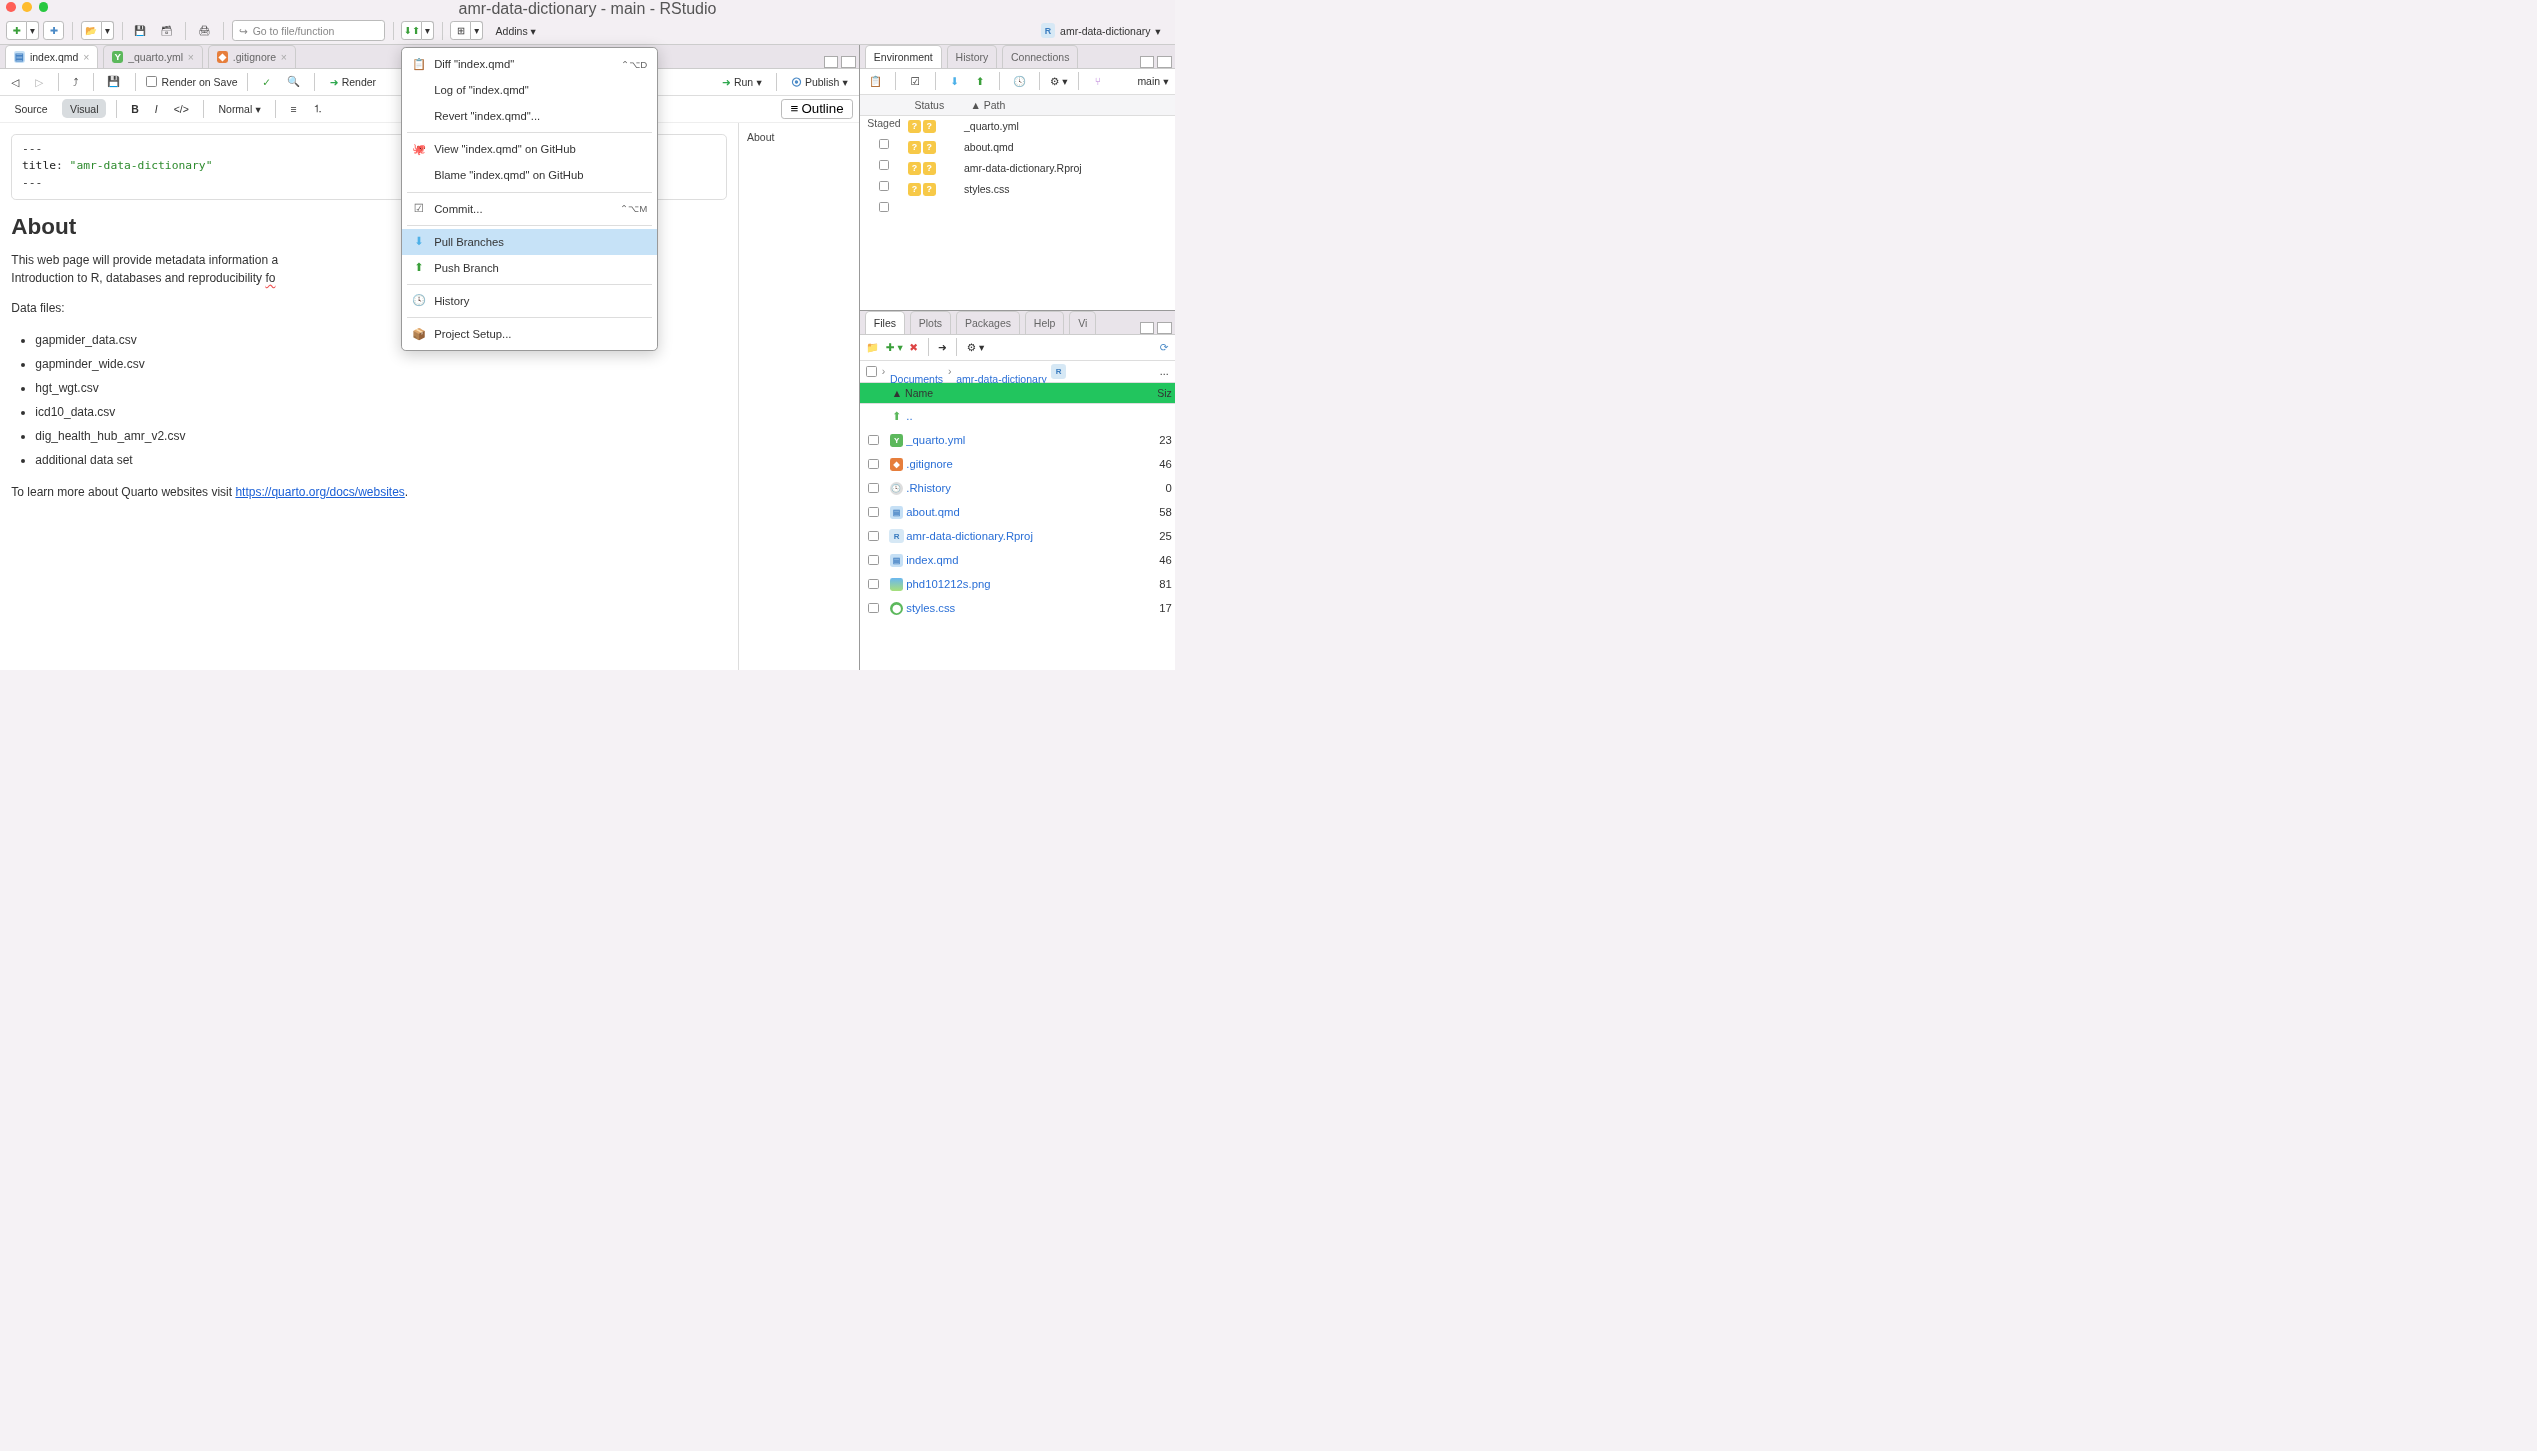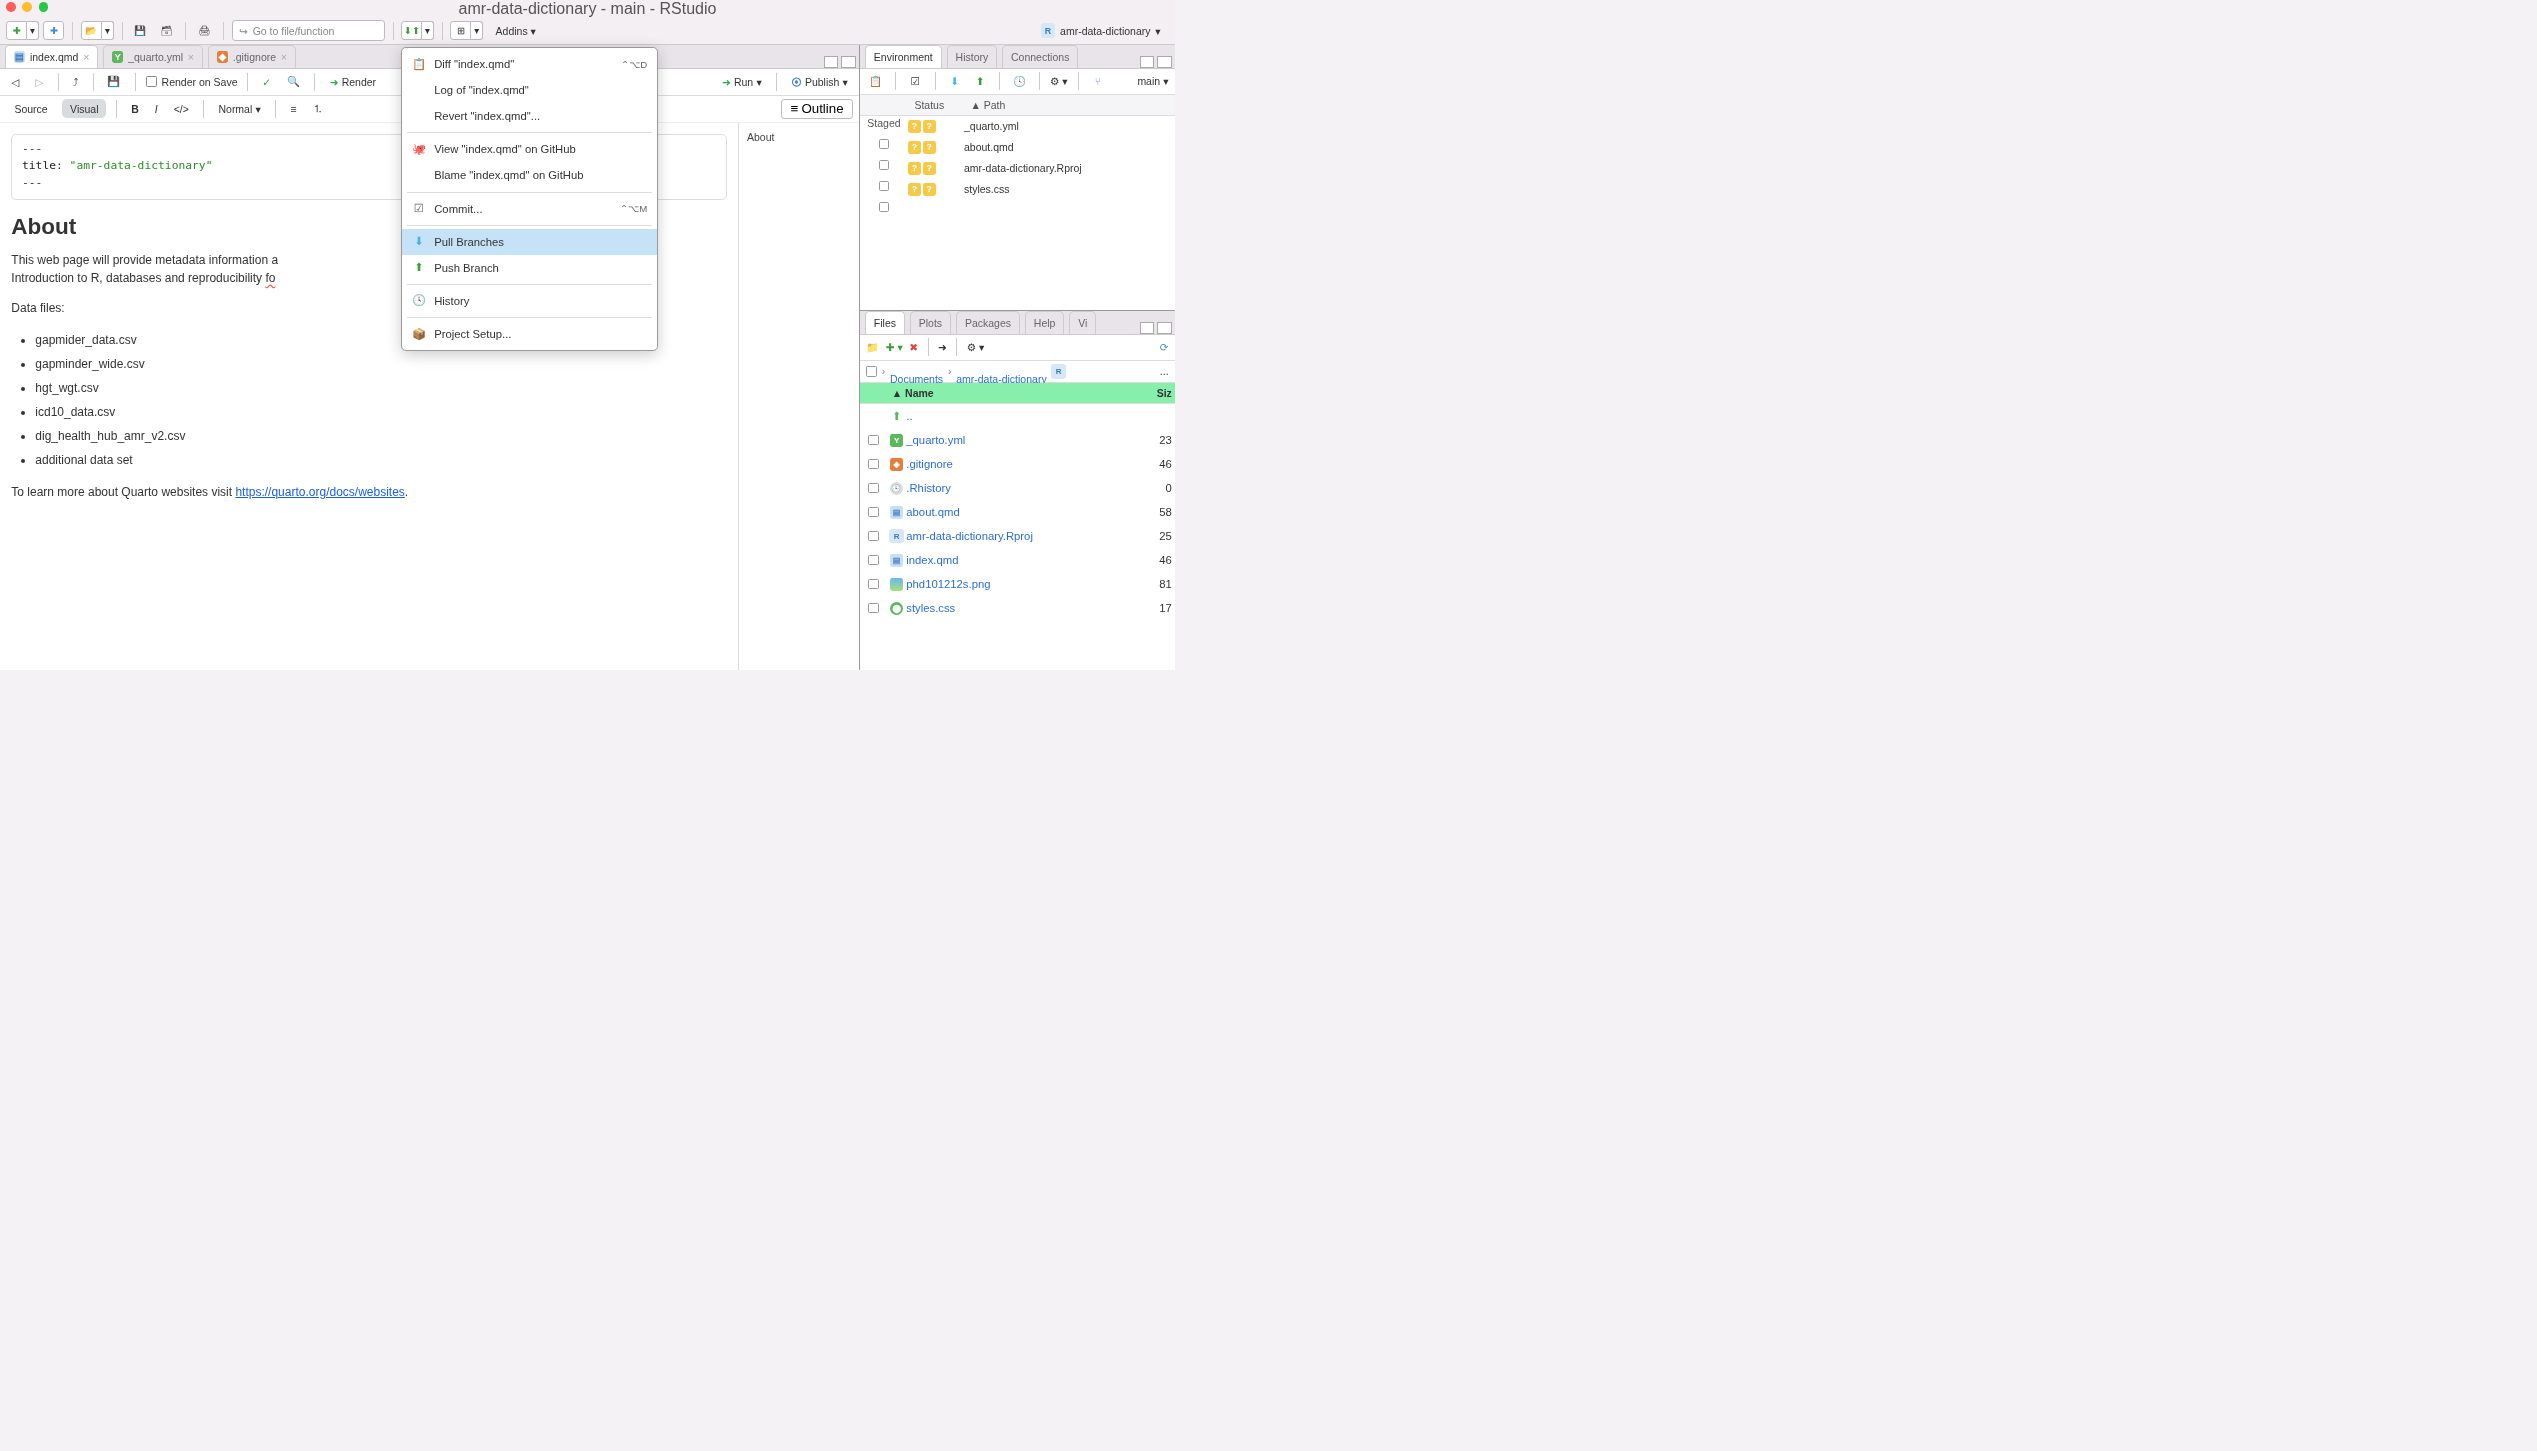--- a/index.html
+++ b/index.html
@@ -68,21 +68,21 @@
 .git-head { display: flex; height: 21px; align-items: center; border-bottom: 0.8px solid #ddd; background: #f5f5f7; }
 .git-head .col { padding: 0 6.4px; color: #555; }
 .col-staged { width: 48px; text-align:center;margin-top:36px;} .col-status { width: 56px; } .col-path { flex: 1; }
 .git-row { display: flex; height: 21px; align-items: center; }
 .git-row .col-staged { display:flex; justify-content:center;}
 .status-badge { width: 13px; height: 13px; background: #f7c948; color: #fff; font-weight: bold; border-radius: 2.4px; display: inline-flex; align-items: center; justify-content: center; font-size: 8.9px; margin-right:1.6px;}
 .files-toolbar { height: 26px; display: flex; align-items: center; gap: 6.4px; padding: 0 6.4px; border-bottom: 0.8px solid #ddd; background: #fff;}
 .files-path { height: 22.5px; display: flex; align-items: center; gap: 4.8px; padding: 0 6.4px; border-bottom: 0.8px solid #ddd; background: #fff; font-size: 10.5px;}
 .files-path .crumb { color: #2a6fd6; cursor: pointer; margin-top: 16px; }
 .files-path .sep-ch { color: #888; }
-.files-head { display: flex; height: 21px; align-items: center; border-bottom: 0.8px solid #ddd; background: #86efac; font-size: 10.5px; font-weight: bold;}
+.files-head { display: flex; height: 21px; align-items: center; border-bottom: 0.8px solid #ddd; background: #22c55e; font-size: 10.5px;}
 .files-head .fcol-check { width: 27px; } .files-head .fcol-name { flex: 1; padding-left: 4.8px; } .files-head .fcol-size { width: 32px; text-align:right; padding-right:3.2px;}
 .file-row { display: flex; height: 24px; align-items: center; font-size: 11.3px; }
 .file-row .fcol-check { width: 27px; display:flex; justify-content:center;}
 .file-row .fcol-icon { width: 19.3px; display:flex; justify-content:center;}
 .file-row .fcol-name { flex: 1; color: #2a6fd6; cursor: pointer;}
 .file-row .fcol-size { width: 32px; text-align:right; padding-right:3.2px;}
 .file-row.up .fcol-name { color: #2a6fd6; }
 .ficon { width: 13px; height: 13px; display: inline-flex; align-items: center; justify-content: center; border-radius: 2.4px; font-size: 8px; font-weight: bold;}
 .ficon.yml { background: #5cb85c; color: #fff; }
 .ficon.git { background: #e67e3c; color: #fff; }

